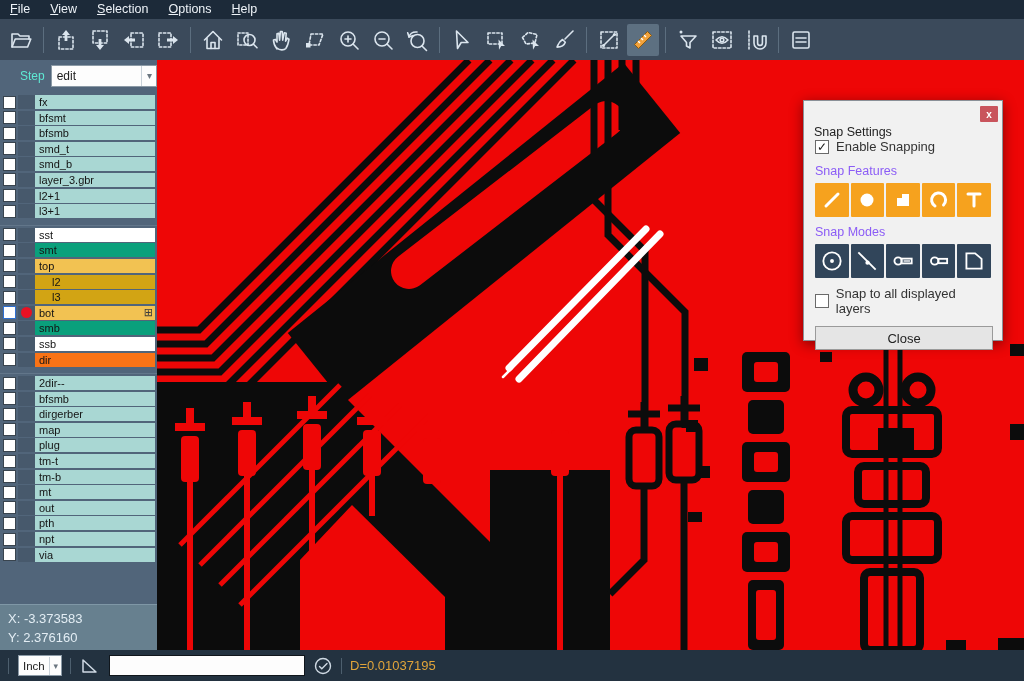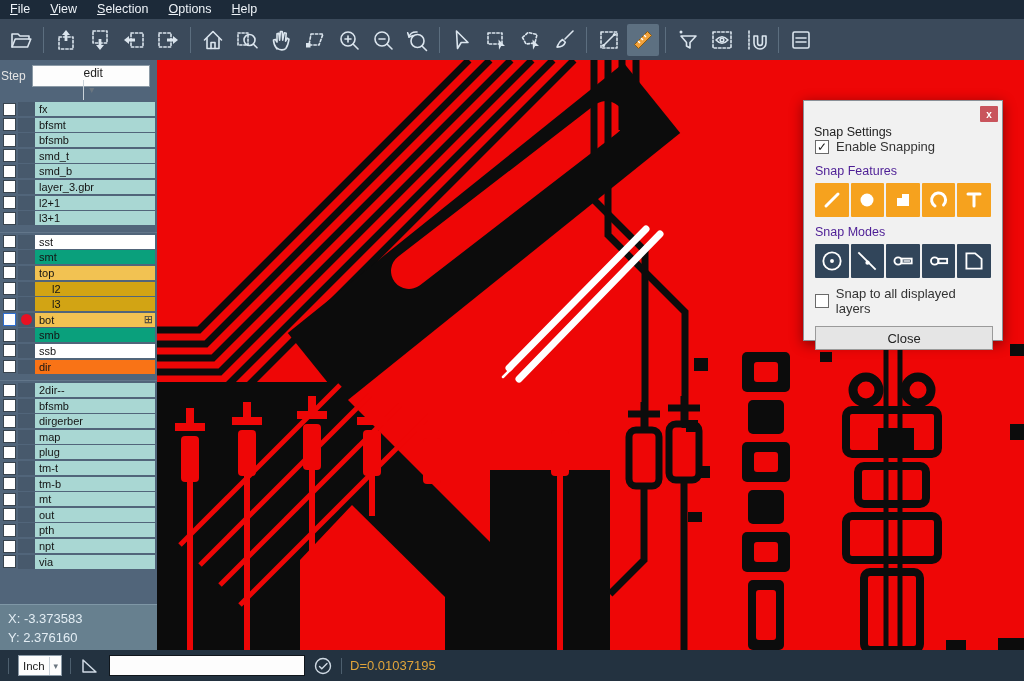--- a/index.html
+++ b/index.html
@@ -18,28 +18,28 @@
   .tbtn{width:32px;height:32px;margin:0 1px;display:flex;align-items:center;
         justify-content:center;border-radius:2px;}
   .tbtn.active{background:#5d7081;}
   .tbtn svg{display:block;}
   .tsep{width:1px;height:26px;background:#5c6e7f;margin:0 5px;}
   .tb-ic{stroke:#dbe5ee;stroke-width:1.6;fill:none;stroke-linecap:round;stroke-linejoin:round;}
   
   .sidebar{position:absolute;left:0;top:60px;width:157px;height:590px;
            background:#51657a;z-index:4;display:flex;flex-direction:column;}
   .step-row{height:32px;display:flex;align-items:center;flex:0 0 auto;}
-  .step-label{color:#e5e5e5;font-size:12px;margin-left:1px;}
+  .step-label{color:#5eead4;font-size:12px;margin-left:20px;}
   .step-select{margin-left:6px;width:118px;height:22px;background:#fdfdfd;
                border:1px solid #8b9aa6;display:flex;align-items:center;
-               justify-content:space-between;box-sizing:border-box;flex-direction:column;}
+               justify-content:space-between;box-sizing:border-box;}
   .step-select .val{font-size:12px;color:#1c1c1c;margin-left:5px;}
   .step-select .chev{color:#6b7680;font-size:10px;margin-right:4px;border-left:1px solid #c9d2d9;
                      padding-left:5px;line-height:20px;}
-  .layer-list{flex:0 0 auto;margin-top:10px;}
+  .layer-list{flex:0 0 auto;margin-top:3px;}
   .layer-row{height:14px;margin-bottom:1.6px;display:flex;align-items:center;}
   .cb{width:11px;height:11px;background:#fff;border:1.5px solid #39444e;margin-left:3px;
       flex:0 0 auto;box-sizing:content-box;}
   .cb.active{border-color:#2f6fd0;}
   .dotcell{width:17px;height:14px;flex:0 0 auto;display:flex;align-items:center;
            justify-content:center;background:#47596c;margin-left:2px;}
   .dotcell .dot{width:11px;height:11px;border-radius:50%;background:#e81123;}
   .lab{width:120px;height:14px;font-size:11px;color:#141414;line-height:14px;
        padding-left:4px;box-sizing:border-box;display:flex;align-items:center;}
   .lab .lab-text{flex:1 1 auto;}
@@ -66,21 +66,21 @@
   .dlg-title .t{font-size:12.5px;color:#222;margin-top:36px;}
   .dlg-close{width:18px;height:16px;background:#c9545c;color:#fff;font-size:10px;
              font-weight:bold;display:flex;align-items:center;justify-content:center;
              border-radius:1px;}
   .dlg-body{padding:8px 11px 0 11px;}
   .dcb-row{display:flex;align-items:center;margin:4px 0 10px 0;}
   .dcb{width:14px;height:14px;background:#fff;border:1px solid #6a6a6a;margin-right:7px;
        display:flex;align-items:center;justify-content:center;box-sizing:border-box;}
   .dcb .tick{font-size:12px;color:#222;line-height:12px;}
   .dcb-label{font-size:13px;color:#333;}
-  .dsec{font-size:12.5px;color:#4c1d95;margin:2px 0 5px 0;}
+  .dsec{font-size:12.5px;color:#8b5cf6;margin:2px 0 5px 0;}
   .dbtn-row{display:flex;gap:2px;margin-bottom:8px;}
   .fbtn{width:34px;height:34px;background:#f6a21e;display:flex;align-items:center;
         justify-content:center;border-radius:1px;}
   .mbtn{width:34px;height:34px;background:#31455a;display:flex;align-items:center;
         justify-content:center;border-radius:1px;}
   .dlg-close-btn{margin:6px 11px 0 11px;width:178px;height:24px;background:#e5e5e5;
                  border:1px solid #9a9a9a;font-size:13px;color:#222;display:flex;
                  align-items:center;justify-content:center;box-sizing:border-box;}
   
   .statusbar{position:absolute;left:0;bottom:0;width:1024px;height:31px;background:#233240;

